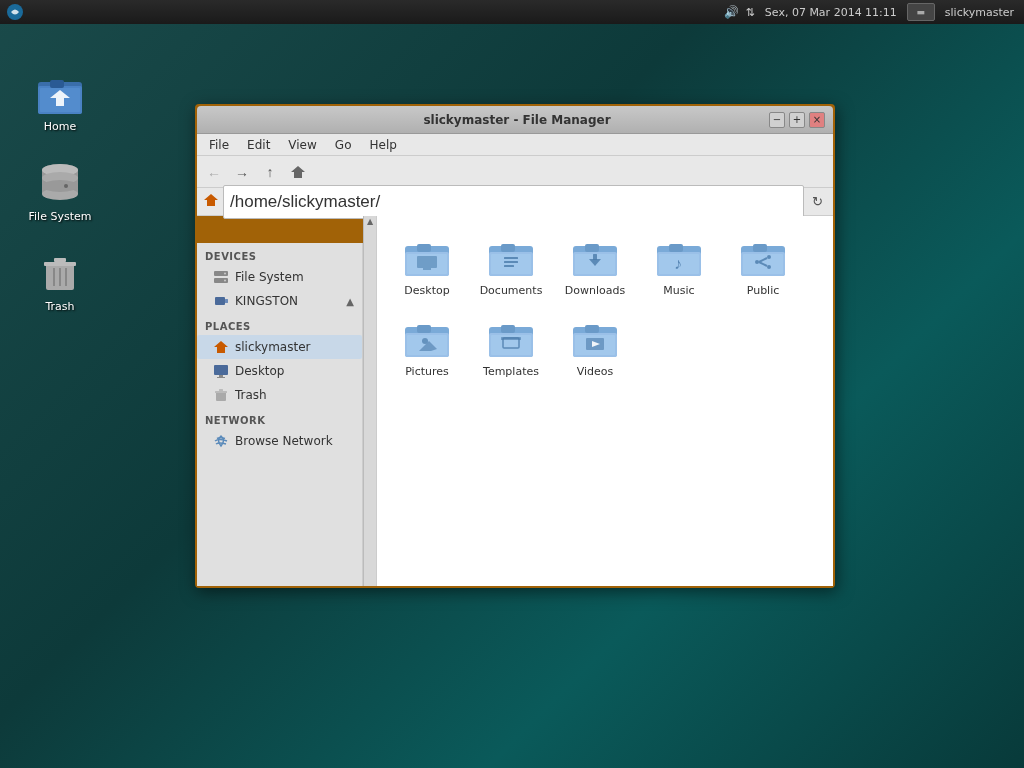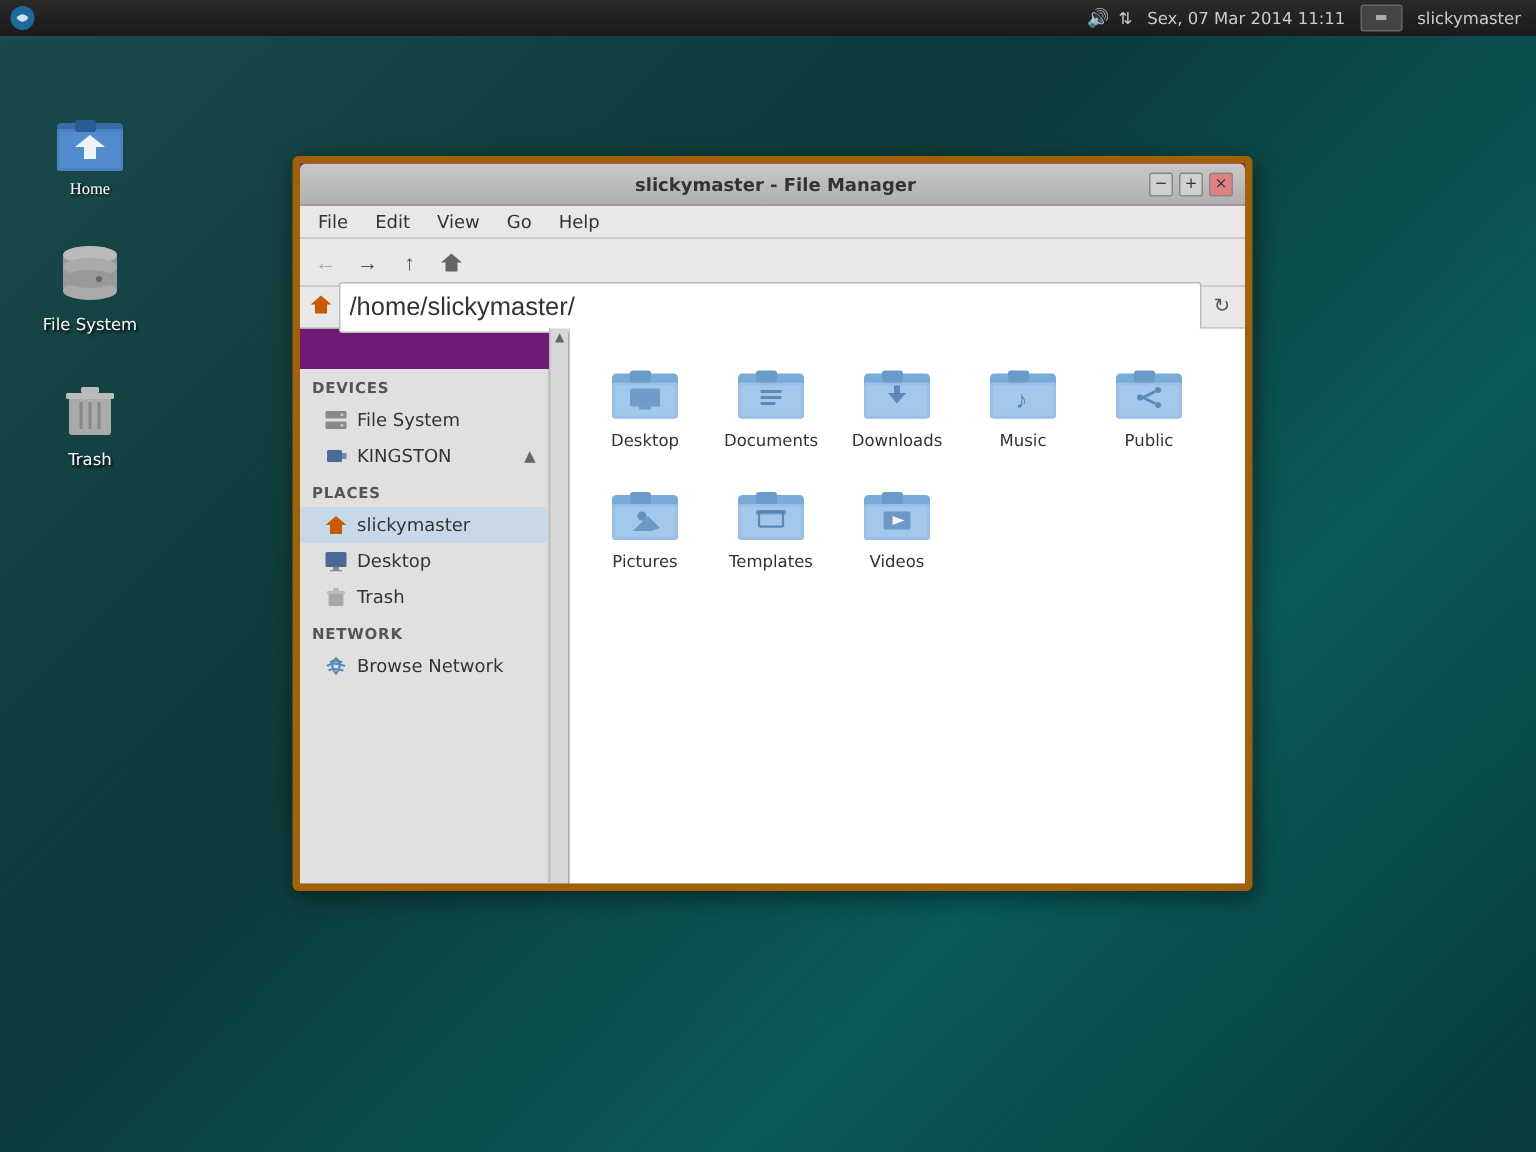--- a/index.html
+++ b/index.html
@@ -102,22 +102,22 @@
       text-shadow: 1px 1px 2px #000;
       line-height: 1.2;
     }
 
     
     .window {
       position: absolute;
       top: 80px;
       left: 195px;
       width: 640px;
-      background: #701a75;
-      border: 5px solid #a16207;
+      background: #a16207;
+      border: 2px solid #a16207;
       border-radius: 4px;
       box-shadow: 2px 4px 16px rgba(0,0,0,0.5);
     }
     .window-titlebar {
       background: linear-gradient(180deg, #c8c8c8 0%, #b0b0b0 100%);
       height: 28px;
       display: flex;
       align-items: center;
       padding: 0 8px;
       border-radius: 4px 4px 0 0;
@@ -346,21 +346,21 @@
     <span class="taskbar-datetime">Sex, 07 Mar 2014 11:11</span>
     <div class="taskbar-icon-box">
       <span style="font-size:9px;color:#aaa;">▬</span>
     </div>
     <span class="taskbar-user">slickymaster</span>
   </div>
 </div>
 
 <div class="desktop">
 
-  <div class="desktop-icon" style="top:40px;left:20px;font-family:Liberation Serif, serif;">
+  <div class="desktop-icon" style="top:40px;left:20px;">
     <div class="desktop-icon-img">
       <svg width="48" height="48" viewBox="0 0 48 48">
         <rect x="2" y="14" width="44" height="32" rx="3" fill="#3a6eaa"></rect>
         <rect x="2" y="18" width="44" height="28" rx="2" fill="#4a82c4"></rect>
         <rect x="14" y="12" width="14" height="8" rx="2" fill="#2a5a94"></rect>
         <rect x="4" y="20" width="40" height="24" rx="1" fill="#5a92d4" opacity="0.6"></rect>
 
         <polygon points="24,22 34,30 14,30" fill="white" opacity="0.9"></polygon>
         <rect x="20" y="30" width="8" height="8" fill="white" opacity="0.9"></rect>
       </svg>

